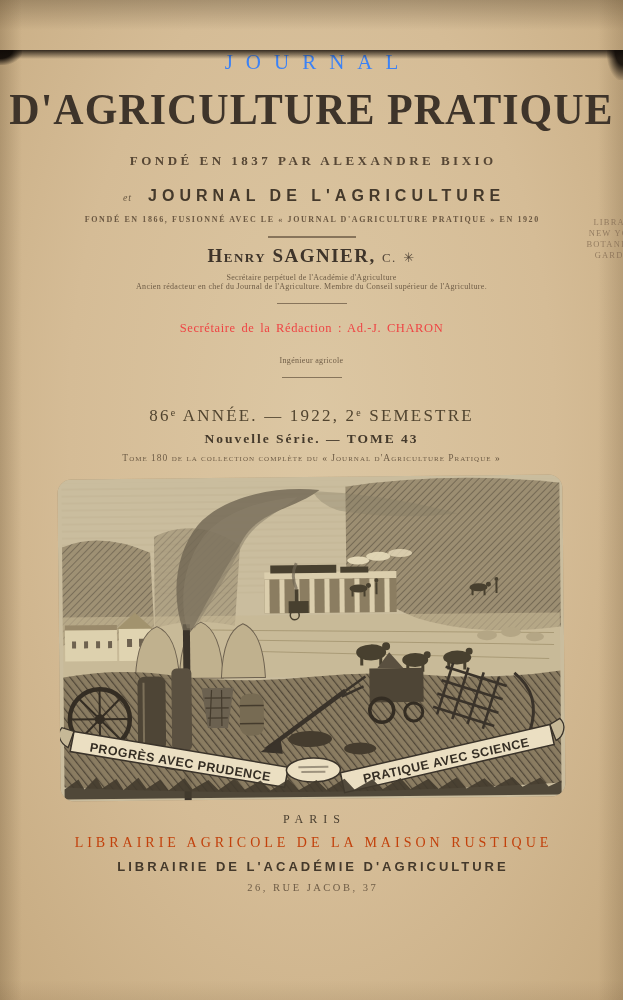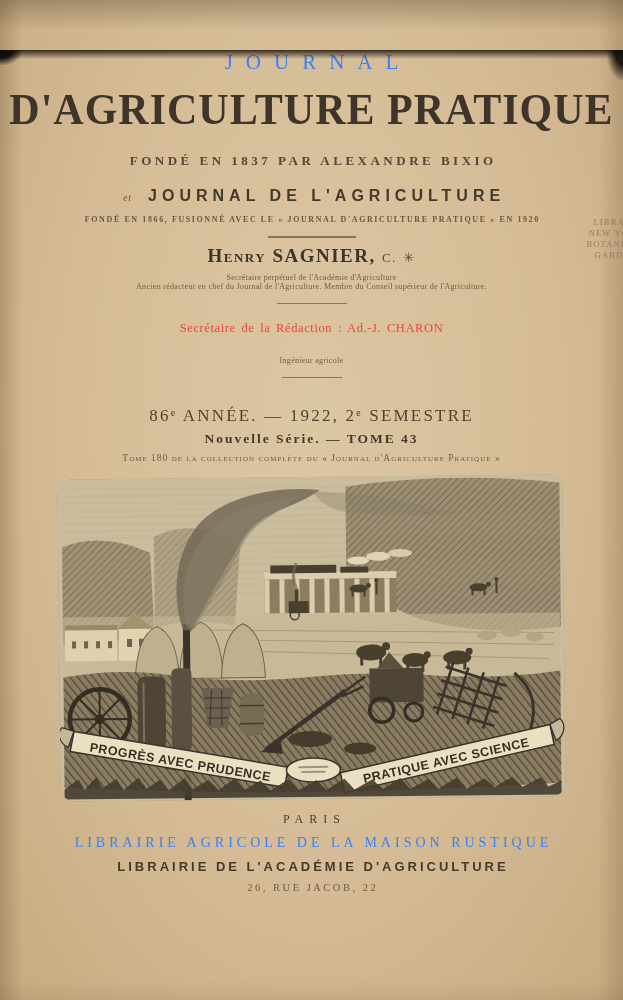--- a/index.html
+++ b/index.html
@@ -44,21 +44,21 @@
   .year-line { margin-top:28px; font-size:17px; letter-spacing:2.2px; color:#51442f; }
   .series-line { margin-top:5px; font-size:13.5px; font-weight:bold; letter-spacing:2px; color:#44392b; }
   .collection-line { margin-top:6px; font-size:9.5px; font-variant:small-caps; letter-spacing:1px; color:#6e5c46; }
 
   .engraving { width:505px; height:322px; margin:14px auto 0 auto; position:relative;
     border-radius:14px; overflow:hidden; transform:rotate(-0.6deg);
     box-shadow: inset 0 0 34px rgba(90,72,46,.45); }
   .engraving svg { display:block; }
 
   .imprint-city { margin-top:13px; font-size:12px; letter-spacing:6px; text-indent:6px; color:#4a3f30; }
-  .imprint-pub1 { margin-top:8px; font-size:14px; letter-spacing:4px; text-indent:4px; color:#3b82f6; }
+  .imprint-pub1 { margin-top:8px; font-size:14px; letter-spacing:4px; text-indent:4px; color:#c2410c; }
   .imprint-pub2 { margin-top:8px; font-size:13px; font-weight:bold; letter-spacing:3px; text-indent:3px;
     font-family:"Liberation Sans","DejaVu Sans",sans-serif; color:#44392b; }
   .imprint-addr { margin-top:8px; font-size:10.5px; font-variant:small-caps; letter-spacing:2.5px; text-indent:2.5px; color:#6e5c46; }
   .imprint-year { margin-top:8px; font-size:14.5px; letter-spacing:4px; text-indent:4px; color:#51442f; }
 
   .stamp { position:absolute; left:556px; top:167px; width:120px; text-align:center;
     font-size:8.5px; letter-spacing:1.2px; line-height:11px; color:#8a7258;
     font-family:"Liberation Serif",serif; opacity:.85; }
 </style>
 </head>
@@ -284,21 +284,21 @@
         <text x="386" y="289" transform="rotate(-12 386 285)" text-anchor="middle" font-family="Liberation Sans, DejaVu Sans, sans-serif" font-size="12.5" font-weight="bold" fill="#352e24" letter-spacing="0.5">PRATIQUE AVEC SCIENCE</text>
       </g>
 
       <path d="M4,310 L18,300 24,310 36,298 42,309 56,300 63,311 78,299 86,310 100,301 108,312 124,300 132,311 148,302 158,312 174,301 184,312 200,303 210,313 228,302 238,313 256,303 266,313 284,302 294,313 312,303 322,313 340,302 350,313 368,303 378,313 396,302 406,313 424,303 434,312 452,302 462,312 480,303 488,312 501,306 L501,320 L4,320 Z" fill="#433b2d" opacity=".9"></path>
     </svg>
   </div>
 
   <div class="imprint-city c">PARIS</div>
   <div class="imprint-pub1 c">LIBRAIRIE AGRICOLE DE LA MAISON RUSTIQUE</div>
   <div class="imprint-pub2 c">LIBRAIRIE DE L'ACADÉMIE D'AGRICULTURE</div>
-  <div class="imprint-addr c">26, RUE JACOB, 22</div>
+  <div class="imprint-addr c">26, RUE JACOB, 37</div>
 
   <div class="stamp">
     <div>LIBRARY</div>
     <div>NEW YORK</div>
     <div>BOTANICAL</div>
     <div>GARDEN</div>
   </div>
 
 </div>
 

